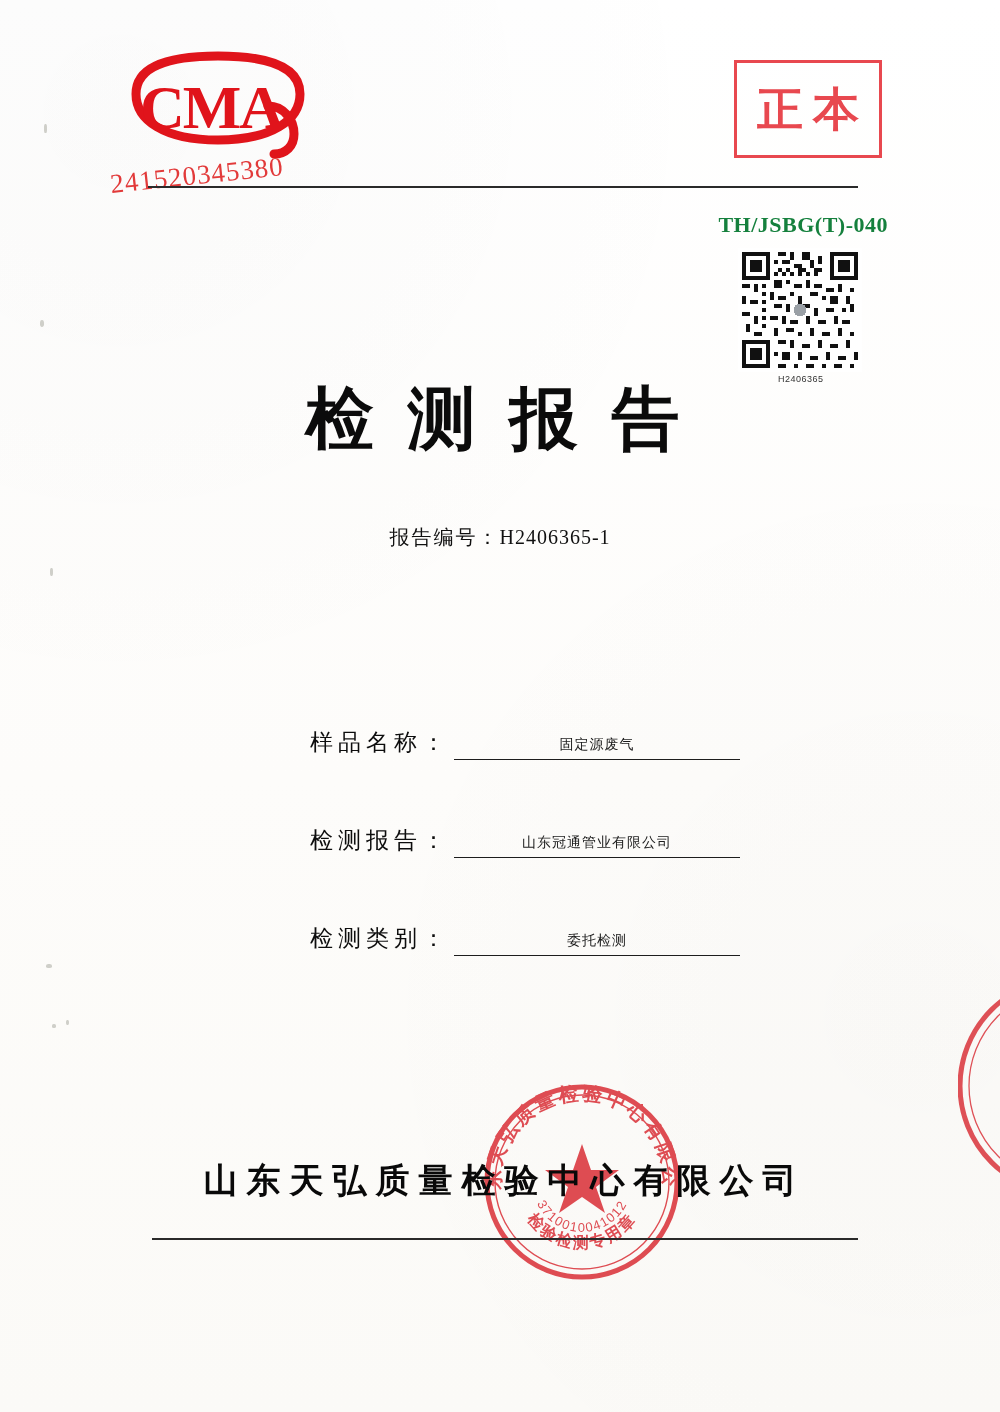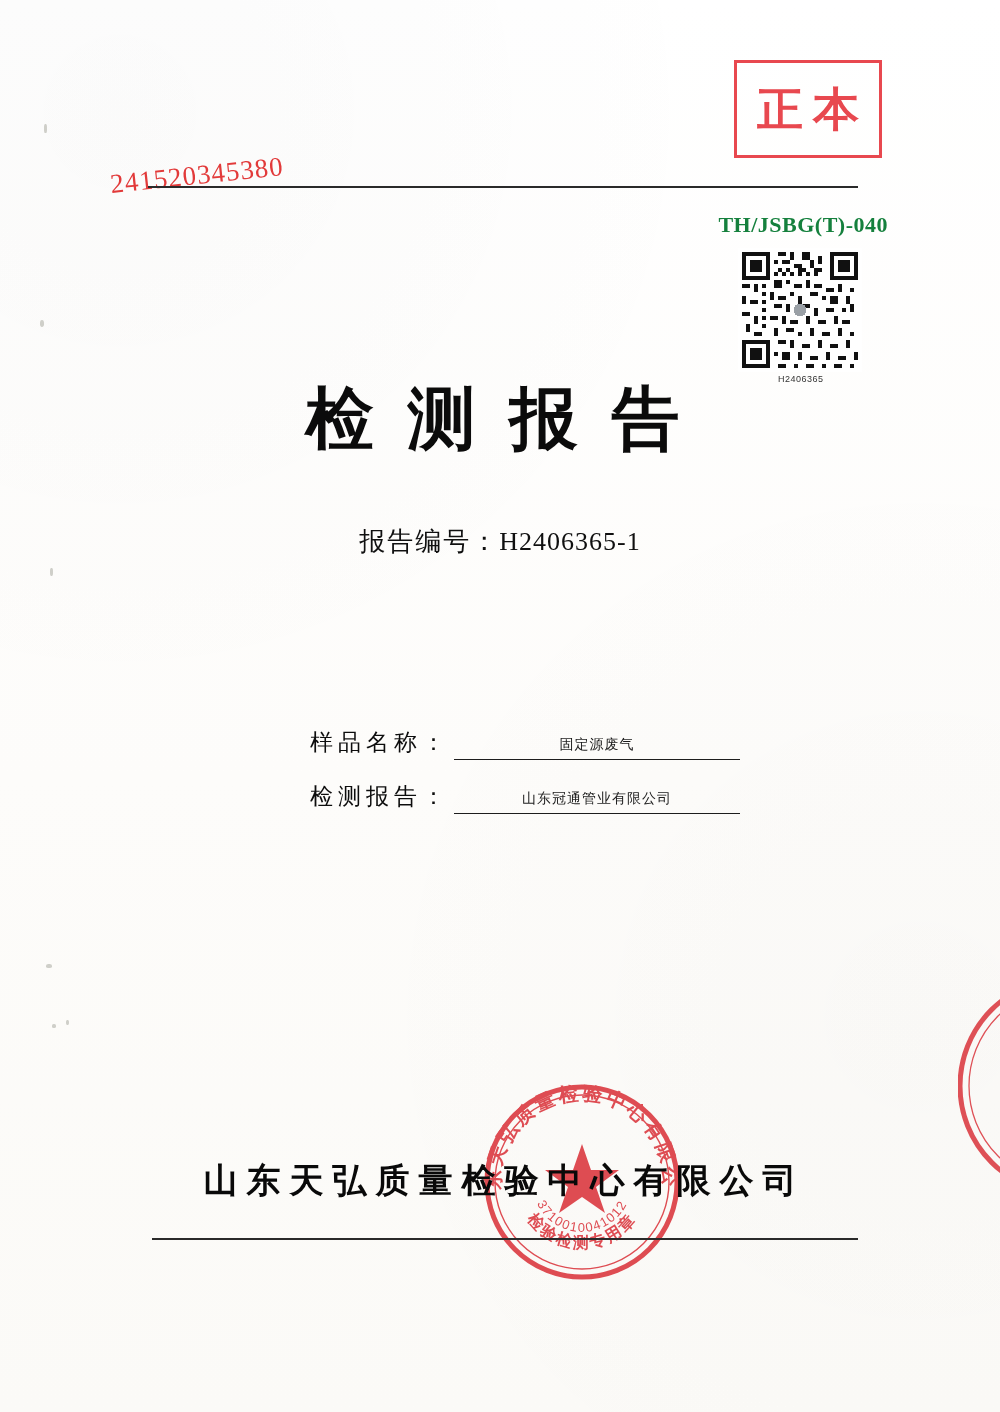--- a/index.html
+++ b/index.html
@@ -139,40 +139,40 @@
   }
 
   
   .report-no {
     position: absolute;
     left: 0;
     right: 0;
     top: 524px;
     text-align: center;
     font-family: "DejaVu Serif", serif;
-    font-size: 26px;
+    font-size: 20px;
     color: #101010;
     letter-spacing: 2px;
   }
   .report-no .num {
     font-family: "Liberation Serif", serif;
     letter-spacing: 1px;
   }
 
   
   .fields {
     position: absolute;
     left: 310px;
     top: 726px;
     width: 430px;
   }
   .field-row {
     display: flex;
     align-items: flex-end;
-    margin-bottom: 20px;
+    margin-bottom: 64px;
     height: 34px;
   }
   .field-label {
     font-family: "DejaVu Serif", serif;
     font-size: 23px;
     color: #0d0d0d;
     letter-spacing: 5px;
     white-space: nowrap;
     padding-bottom: 2px;
   }
@@ -243,20 +243,27 @@
 
   <div class="paper-tint"></div>
 
   <div class="speck" style="left:44px; top:124px; width:3px; height:9px;"></div>
   <div class="speck" style="left:40px; top:320px; width:4px; height:7px;"></div>
   <div class="speck" style="left:50px; top:568px; width:3px; height:8px;"></div>
   <div class="speck" style="left:46px; top:964px; width:6px; height:4px;"></div>
   <div class="speck" style="left:52px; top:1024px; width:4px; height:4px;"></div>
   <div class="speck" style="left:66px; top:1020px; width:3px; height:5px;"></div>
 
+  <div class="cma-wrap">
+    <svg width="200" height="115" viewBox="0 0 200 115">
+      <path d="M18 46 C18 20, 46 8, 100 8 C154 8, 182 20, 182 46 C182 72, 154 92, 100 92 C46 92, 18 72, 18 46 Z" fill="none" stroke="#e0141b" stroke-width="9"></path>
+      <path d="M150 58 C166 58, 176 72, 176 86 C176 98, 168 106, 156 106" fill="none" stroke="#e0141b" stroke-width="9" stroke-linecap="round"></path>
+    </svg>
+    <div class="cma-text">CMA</div>
+  </div>
   <div class="cma-serial">241520345380</div>
 
   <div class="zhengben">
     <span>正</span>
     <span>本</span>
   </div>
 
   <div class="hdr-rule"></div>
 
   <div class="doc-code">TH/JSBG(T)-040</div>
@@ -388,20 +395,24 @@
 
   <div class="fields">
     <div class="field-row">
       <div class="field-label">样品名称：</div>
       <div class="field-value">固定源废气</div>
     </div>
     <div class="field-row">
       <div class="field-label">检测报告：</div>
       <div class="field-value">山东冠通管业有限公司</div>
     </div>
+    <div class="field-row">
+      <div class="field-label">检测类别：</div>
+      <div class="field-value">委托检测</div>
+    </div>
   </div>
 
   <div class="seal">
     <svg width="208" height="208" viewBox="0 0 208 208">
       <defs>
         <path id="sealArcTop" d="M 22 104 A 82 82 0 1 1 186 104" fill="none"></path>
         <path id="sealArcBottom" d="M 38 104 A 66 66 0 0 0 170 104" fill="none"></path>
         <path id="sealArcCode" d="M 54 104 A 50 50 0 0 0 154 104" fill="none"></path>
       </defs>
       <g opacity="0.82">

